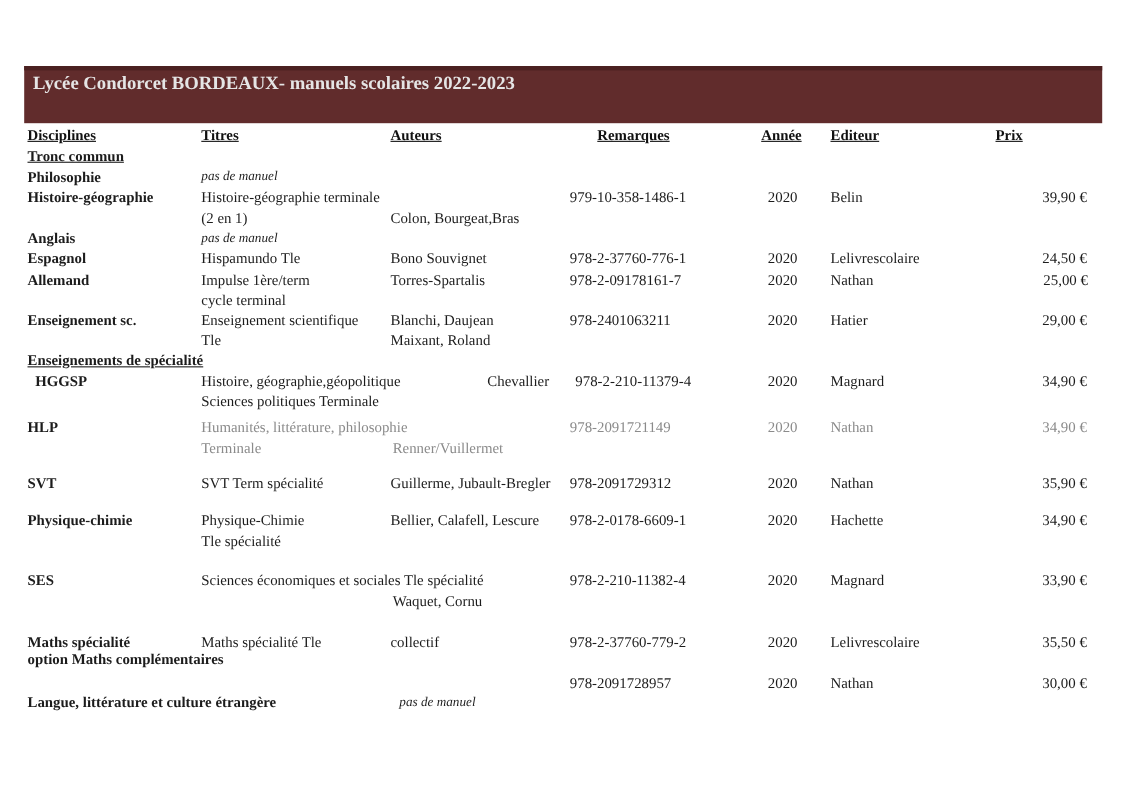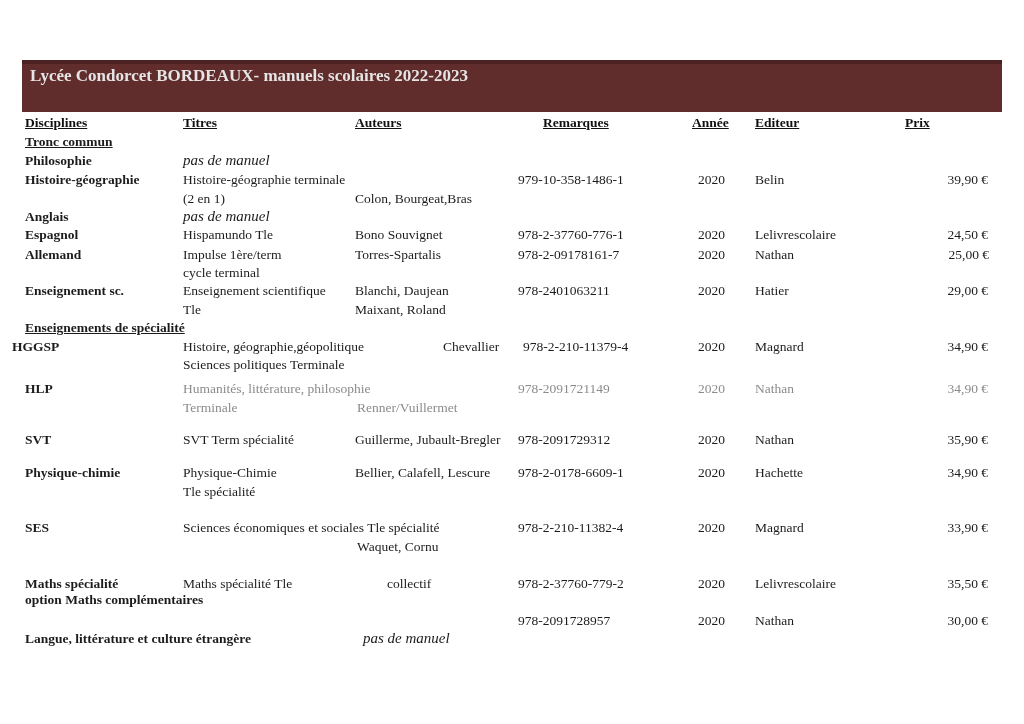--- a/index.html
+++ b/index.html
@@ -22,21 +22,21 @@
   }
   .header-row{position:absolute;left:0;top:115px;width:1024px;height:18px;}
   .header-cell{
     position:absolute;top:0;font-size:13.5px;font-weight:bold;
     text-decoration:underline;white-space:nowrap;color:#111;
   }
   .tline{position:absolute;left:0;width:1024px;height:19px;}
   .cell{position:absolute;top:0;font-size:13.5px;line-height:17px;white-space:nowrap;color:#1c1c1c;}
   .cell.bold{font-weight:bold;}
   .cell.bold-underline{font-weight:bold;text-decoration:underline;}
-  .cell.italic{font-style:italic;font-size:15px;}
+  .cell.italic{font-style:italic;font-size:12px;}
   .cell.gray{color:#8b8b8b;}
   .cell.right{text-align:right;}
 </style>
 </head>
 <body>
 
 <div class="page">
   <div class="banner">
     <span class="line1">Lycée Condorcet BORDEAUX- manuels scolaires 2022-2023</span>
   </div>
@@ -104,21 +104,21 @@
         <span class="cell right" style="right: 36px;">29,00 €</span>
       </div>
       <div class="tline" style="top: 301px;">
         <span class="cell" style="left: 183px;">Tle</span>
         <span class="cell" style="left: 355px;">Maixant, Roland</span>
       </div>
       <div class="tline" style="top: 319px;">
         <span class="cell bold-underline" style="left: 25px;">Enseignements de spécialité</span>
       </div>
       <div class="tline" style="top: 338px;">
-        <span class="cell bold" style="left: 12px;">HGGSP</span>
+        <span class="cell bold" style="left: 32px;">HGGSP</span>
         <span class="cell" style="left: 183px;">Histoire, géographie,géopolitique</span>
         <span class="cell" style="left: 443px;">Chevallier</span>
         <span class="cell" style="left: 523px;">978-2-210-11379-4</span>
         <span class="cell" style="left: 698px;">2020</span>
         <span class="cell" style="left: 755px;">Magnard</span>
         <span class="cell right" style="right: 36px;">34,90 €</span>
       </div>
       <div class="tline" style="top: 356px;">
         <span class="cell" style="left: 183px;">Sciences politiques Terminale</span>
       </div>
@@ -162,21 +162,21 @@
         <span class="cell" style="left: 698px;">2020</span>
         <span class="cell" style="left: 755px;">Magnard</span>
         <span class="cell right" style="right: 36px;">33,90 €</span>
       </div>
       <div class="tline" style="top: 538px;">
         <span class="cell" style="left: 357px;">Waquet, Cornu</span>
       </div>
       <div class="tline" style="top: 575px;">
         <span class="cell bold" style="left: 25px;">Maths spécialité</span>
         <span class="cell" style="left: 183px;">Maths spécialité Tle</span>
-        <span class="cell" style="left: 355px; margin-left: 32px;">collectif</span>
+        <span class="cell" style="left: 355px;">collectif</span>
         <span class="cell" style="left: 518px;">978-2-37760-779-2</span>
         <span class="cell" style="left: 698px;">2020</span>
         <span class="cell" style="left: 755px;">Lelivrescolaire</span>
         <span class="cell right" style="right: 36px;">35,50 €</span>
       </div>
       <div class="tline" style="top: 591px;">
         <span class="cell bold" style="left: 25px;">option Maths complémentaires</span>
       </div>
       <div class="tline" style="top: 612px;">
         <span class="cell" style="left: 518px;">978-2091728957</span>

